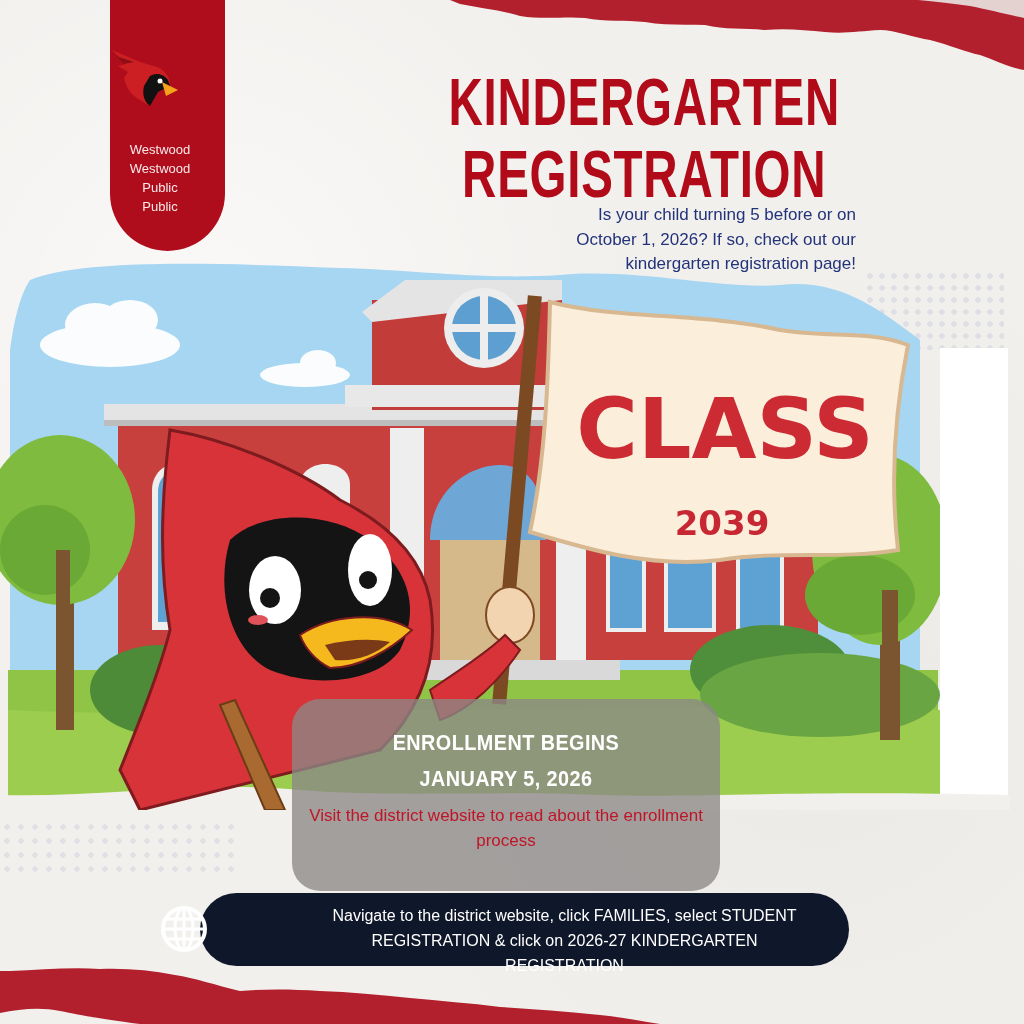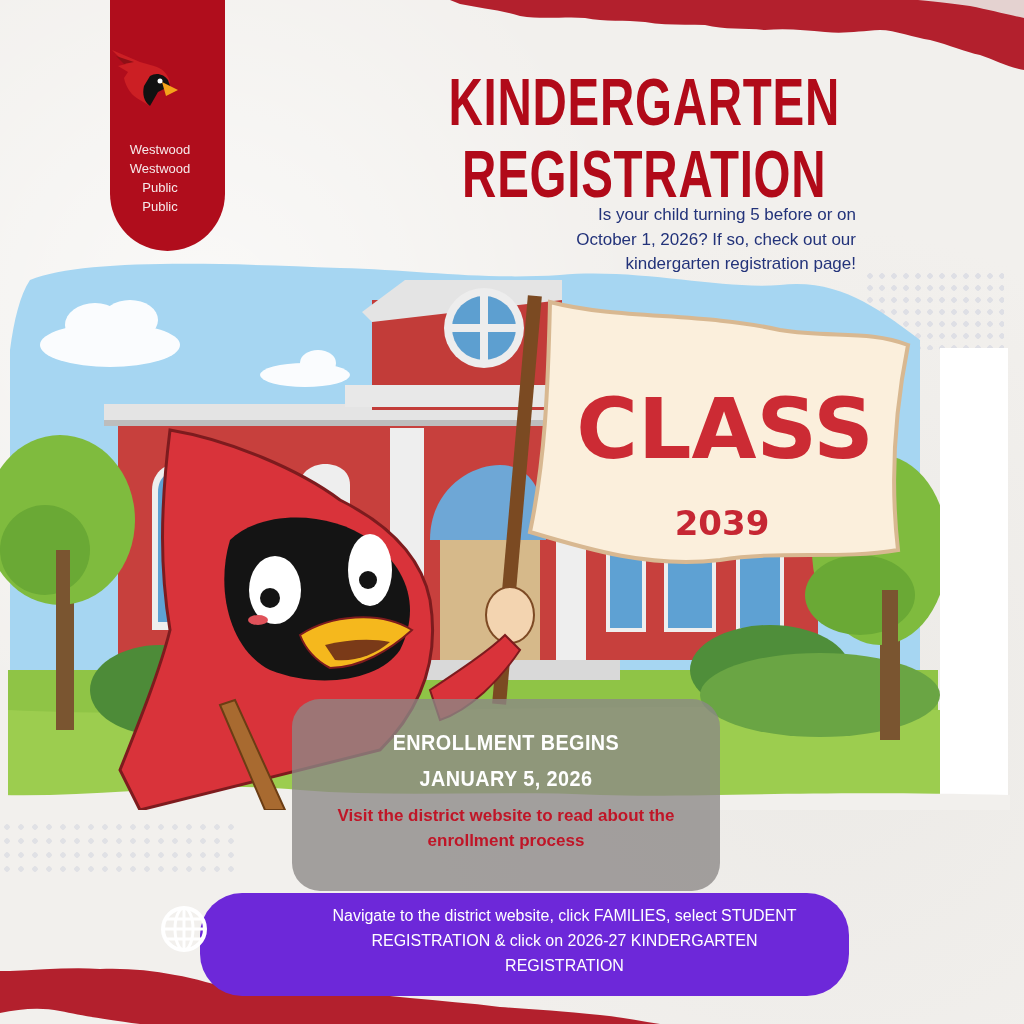--- a/index.html
+++ b/index.html
@@ -70,28 +70,28 @@
     background: rgba(140,136,134,0.78);
     border-radius: 28px;
     text-align: center;
     margin-top: 11px;
   }
   .enroll-card .h1 {
     margin-top: 26px; color: #ffffff; font-weight: 700; font-size: 22px; line-height: 36px;
     letter-spacing: 0.5px; transform: scaleX(0.9);
   }
   .enroll-card .desc {
-    margin-top: 6px; color: #c01527; font-weight: 700; font-size: 17px; line-height: 25px;
+    margin-top: 6px; color: #c01527; font-weight: 400; font-size: 17px; line-height: 25px;
     padding: 0 8px;
   }
 
   
   .nav-pill {
-    position: absolute; left: 200px; top: 893px; width: 649px; height: 103px;
-    background: #6d28d9;
+    position: absolute; left: 200px; top: 893px; width: 649px; height: 73px;
+    background: #0f172a;
     border-radius: 42px;
     color: #ffffff; text-align: center; font-size: 16px; line-height: 25px;
     padding: 10px 40px 0 120px;
   }
   .globe {
     position: absolute; left: 160px; top: 905px; width: 48px; height: 48px;
   }
 </style>
 </head>
 <body>

